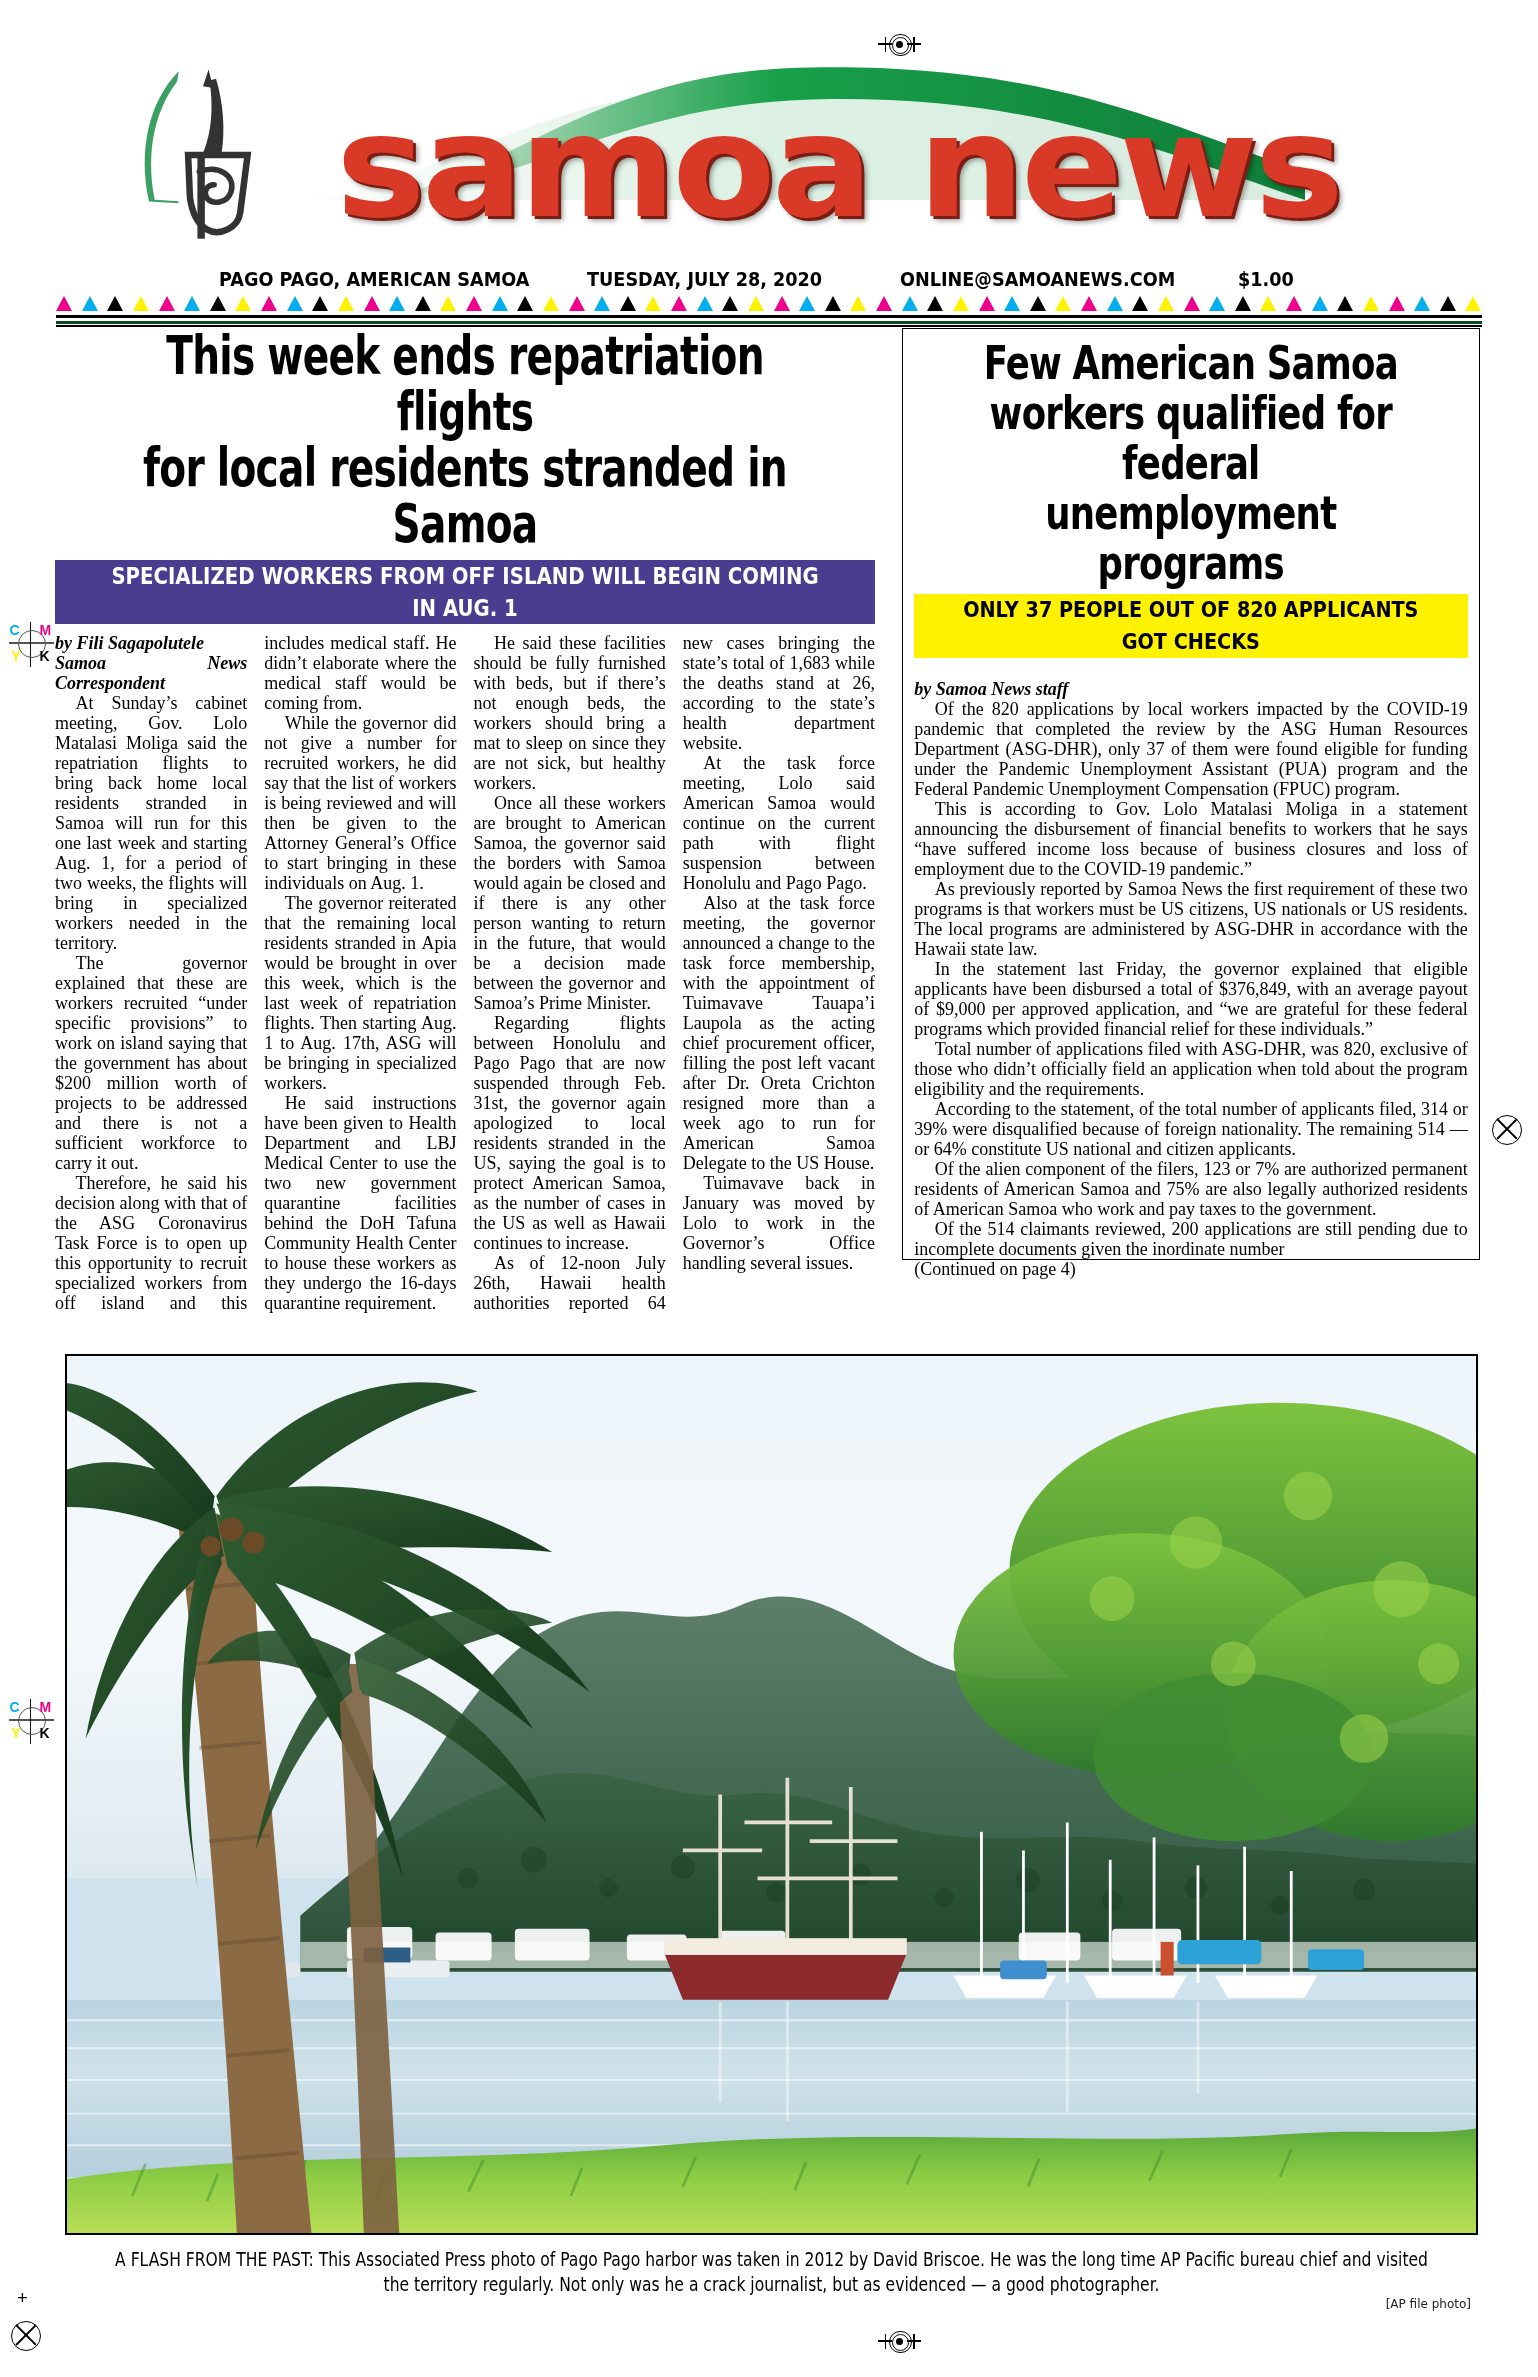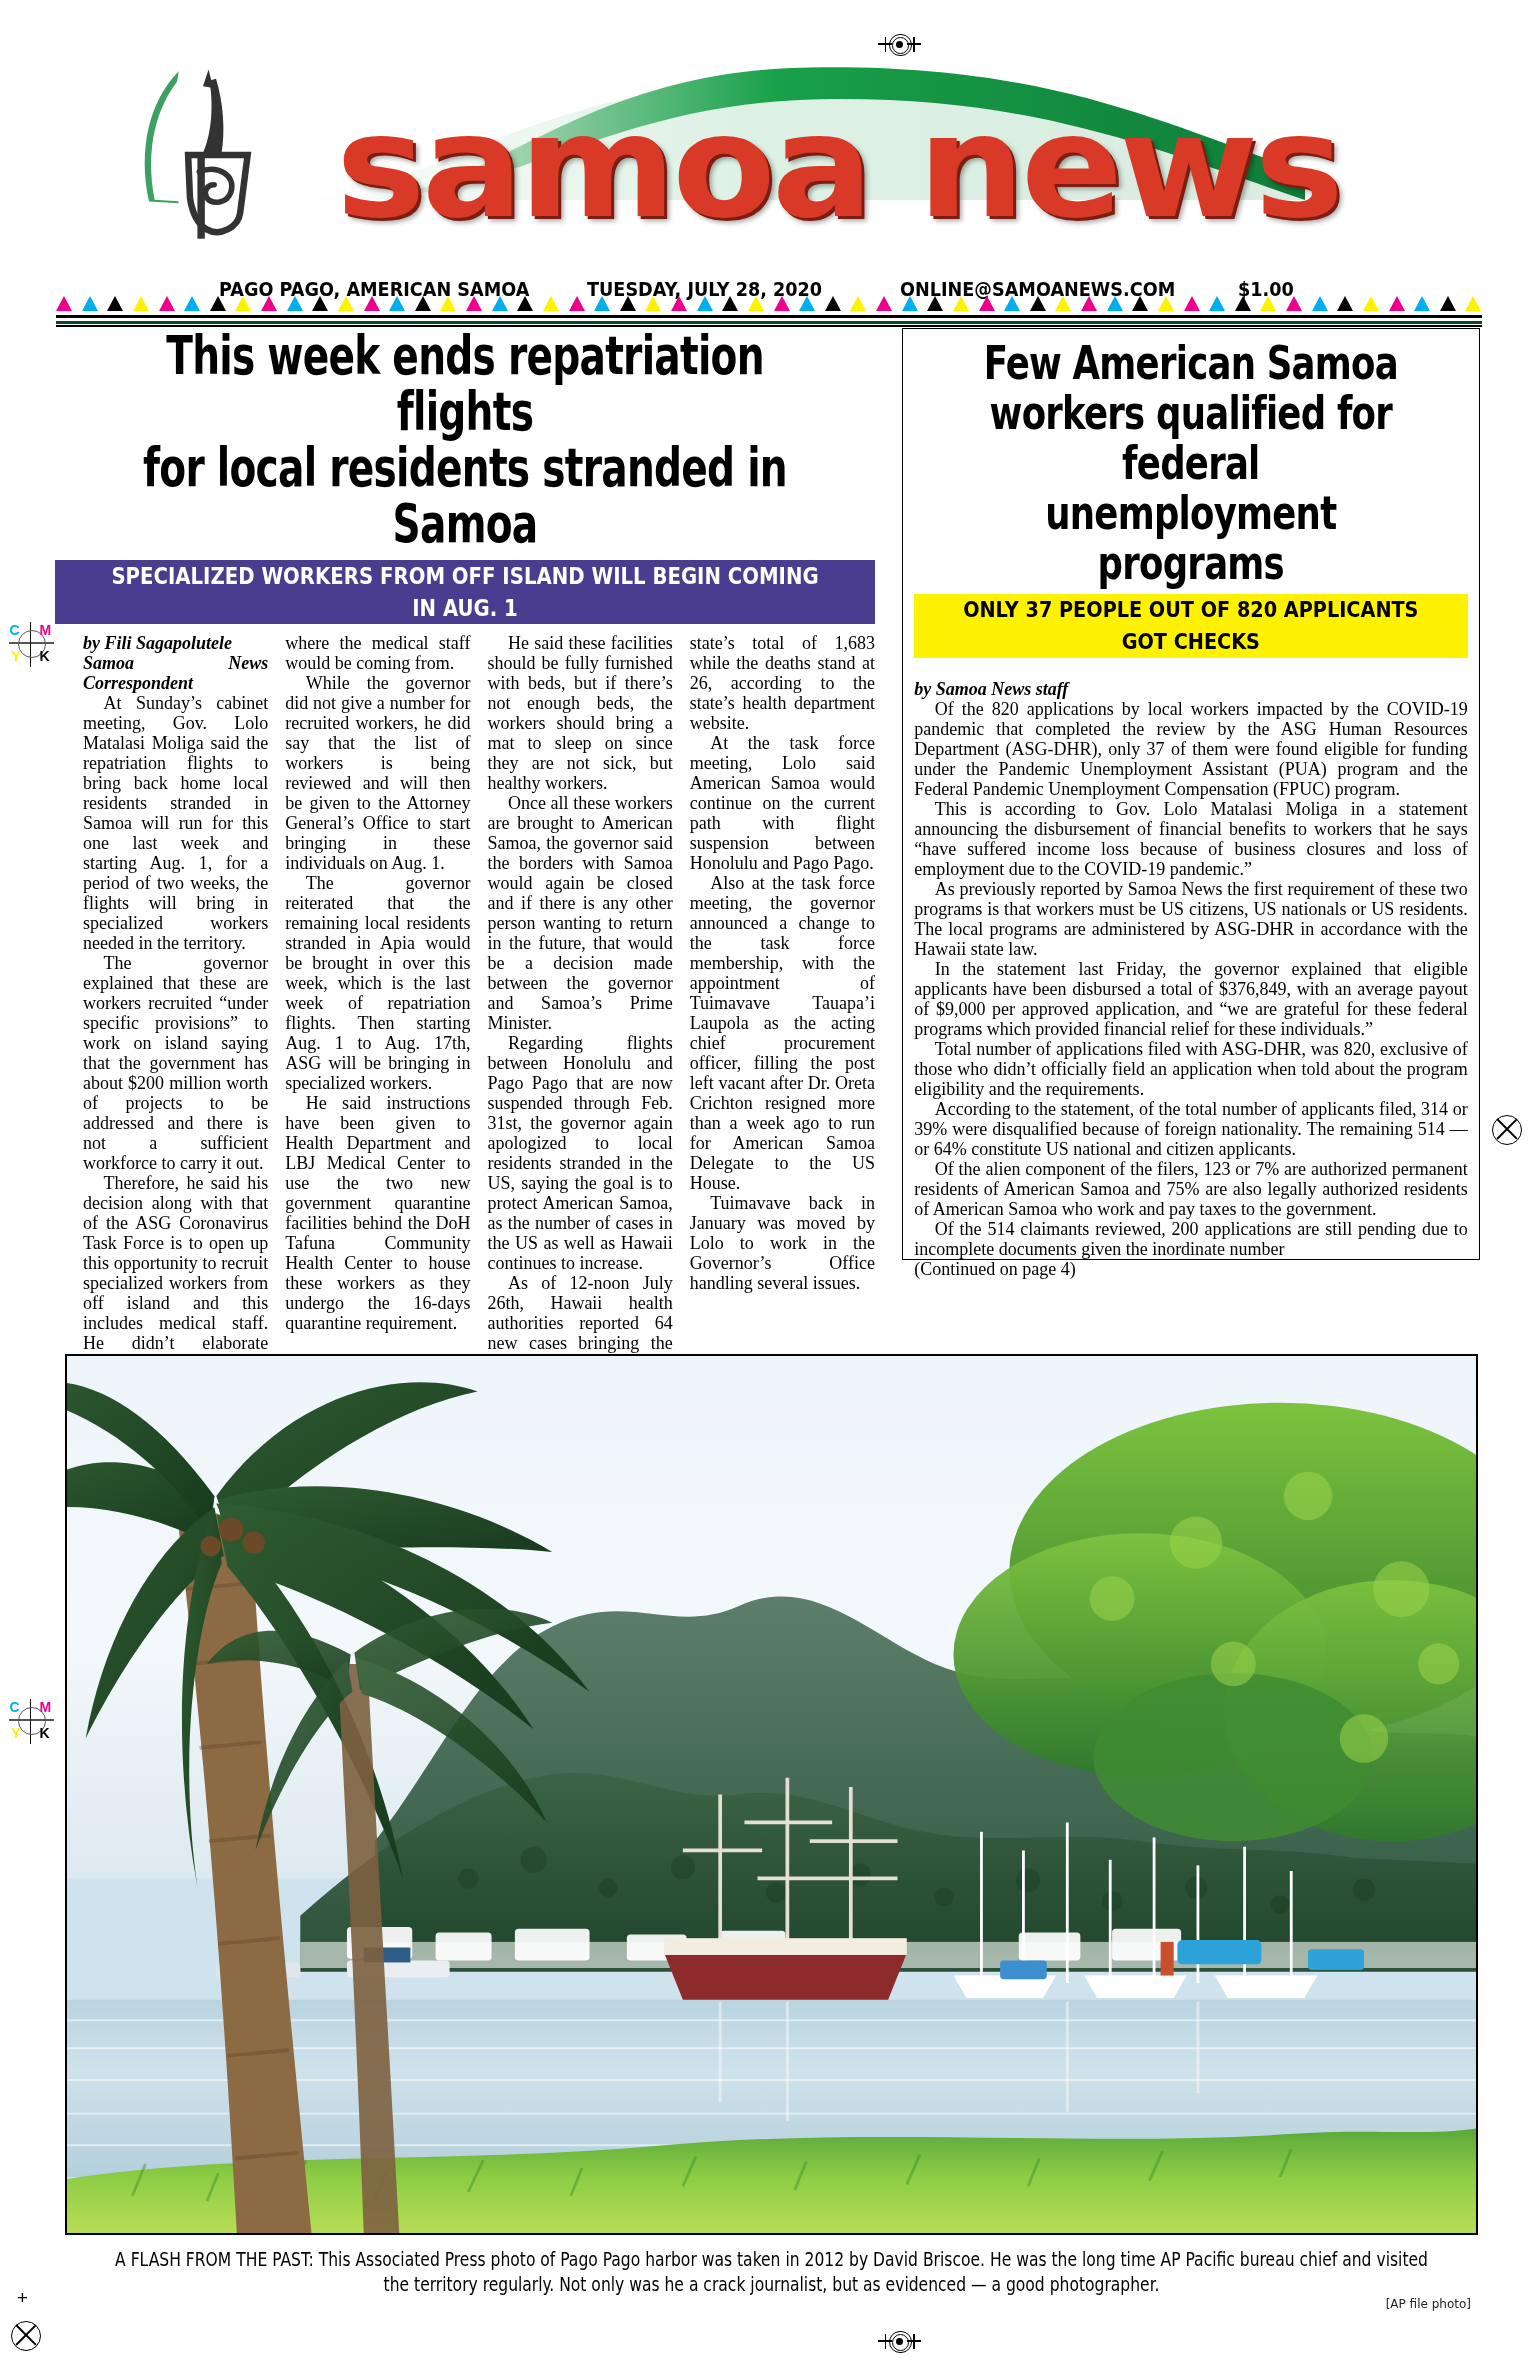--- a/index.html
+++ b/index.html
@@ -39,21 +39,21 @@
   
   #masthead{position:absolute;left:56px;top:51px;width:1426px;height:233px;}
   .swoosh{position:absolute;left:233px;top:9.3px;width:1016px;height:140px;overflow:hidden;}
   .logo-emblem{position:absolute;left:65px;top:11.2px;width:177px;height:186px;}
   .nameplate{position:absolute;left:280px;top:51px;width:1147px;height:131px;
       font-family:"DejaVu Sans",sans-serif;font-weight:bold;font-size:142px;line-height:129px;
       letter-spacing:-3.7px;color:#D93A28;
       text-shadow:2.8px 2.8px 0 #7c1d12, 4.7px 4.7px 5.6px rgba(0,0,0,.35);
       transform:scaleX(1.06);transform-origin:left center;}
 
-  #datarow{position:absolute;left:56px;top:278px;width:1426px;height:24px;}
+  #datarow{position:absolute;left:56px;top:268px;width:1426px;height:24px;}
   #datarow .cell{position:absolute;font-family:"DejaVu Sans",sans-serif;font-weight:bold;
       font-size:19.6px;letter-spacing:0px;white-space:nowrap;
       transform:scaleX(.9);transform-origin:left center;}
 
   
   #colorbar{position:absolute;left:56px;top:296px;width:1426px;height:15px;display:flex;
      justify-content:space-between;align-items:flex-start;}
   #colorbar i{display:block;width:0;height:0;border-left:8.4px solid transparent;
      border-right:8.4px solid transparent;border-bottom:15px solid #000;}
   .rule-thin{position:absolute;left:56px;width:1426px;background:#000;}
@@ -61,21 +61,21 @@
   
   #left-art{position:absolute;left:55px;top:328px;width:820px;}
   .hl-main{font-family:"DejaVu Sans Condensed","DejaVu Sans",sans-serif;font-weight:bold;
       font-size:53px;line-height:56px;text-align:center;letter-spacing:-0.9px;
       transform:scaleX(.82);transform-origin:center top;}
   .kicker{margin-top:7.5px;font-family:"DejaVu Sans",sans-serif;font-weight:bold;
       color:#fff;background:#4a3d8f;font-size:22.4px;line-height:32px;text-align:center;
       letter-spacing:0px;}
   .kicker span{display:inline-block;transform:scaleX(.88);}
 
-  .cols4{margin-top:9.3px;column-count:4;column-gap:17px;column-rule:0;margin-left:28px;}
+  .cols4{margin-top:9.3px;column-count:4;column-gap:17px;column-rule:0;}
   .cols4 p,.col-inner p{margin:0;font-size:18px;line-height:20px;text-align:justify;
       text-indent:20.5px;hyphens:auto;-webkit-hyphens:auto;}
   .byline{font-weight:bold;font-style:italic;text-indent:0 !important;}
 
   #right-art{position:absolute;left:902px;top:328px;width:578px;height:932px;
       border:1.9px solid #000;box-sizing:border-box;padding:9.3px 11.2px 5.6px 11.2px;}
   .hl-right{font-family:"DejaVu Sans Condensed","DejaVu Sans",sans-serif;font-weight:bold;
       font-size:47px;line-height:50px;text-align:center;letter-spacing:-0.9px;
       transform:scaleX(.84);transform-origin:center top;}
   .kicker-y{margin-top:5.6px;background:#FFF200;color:#000;text-align:center;

